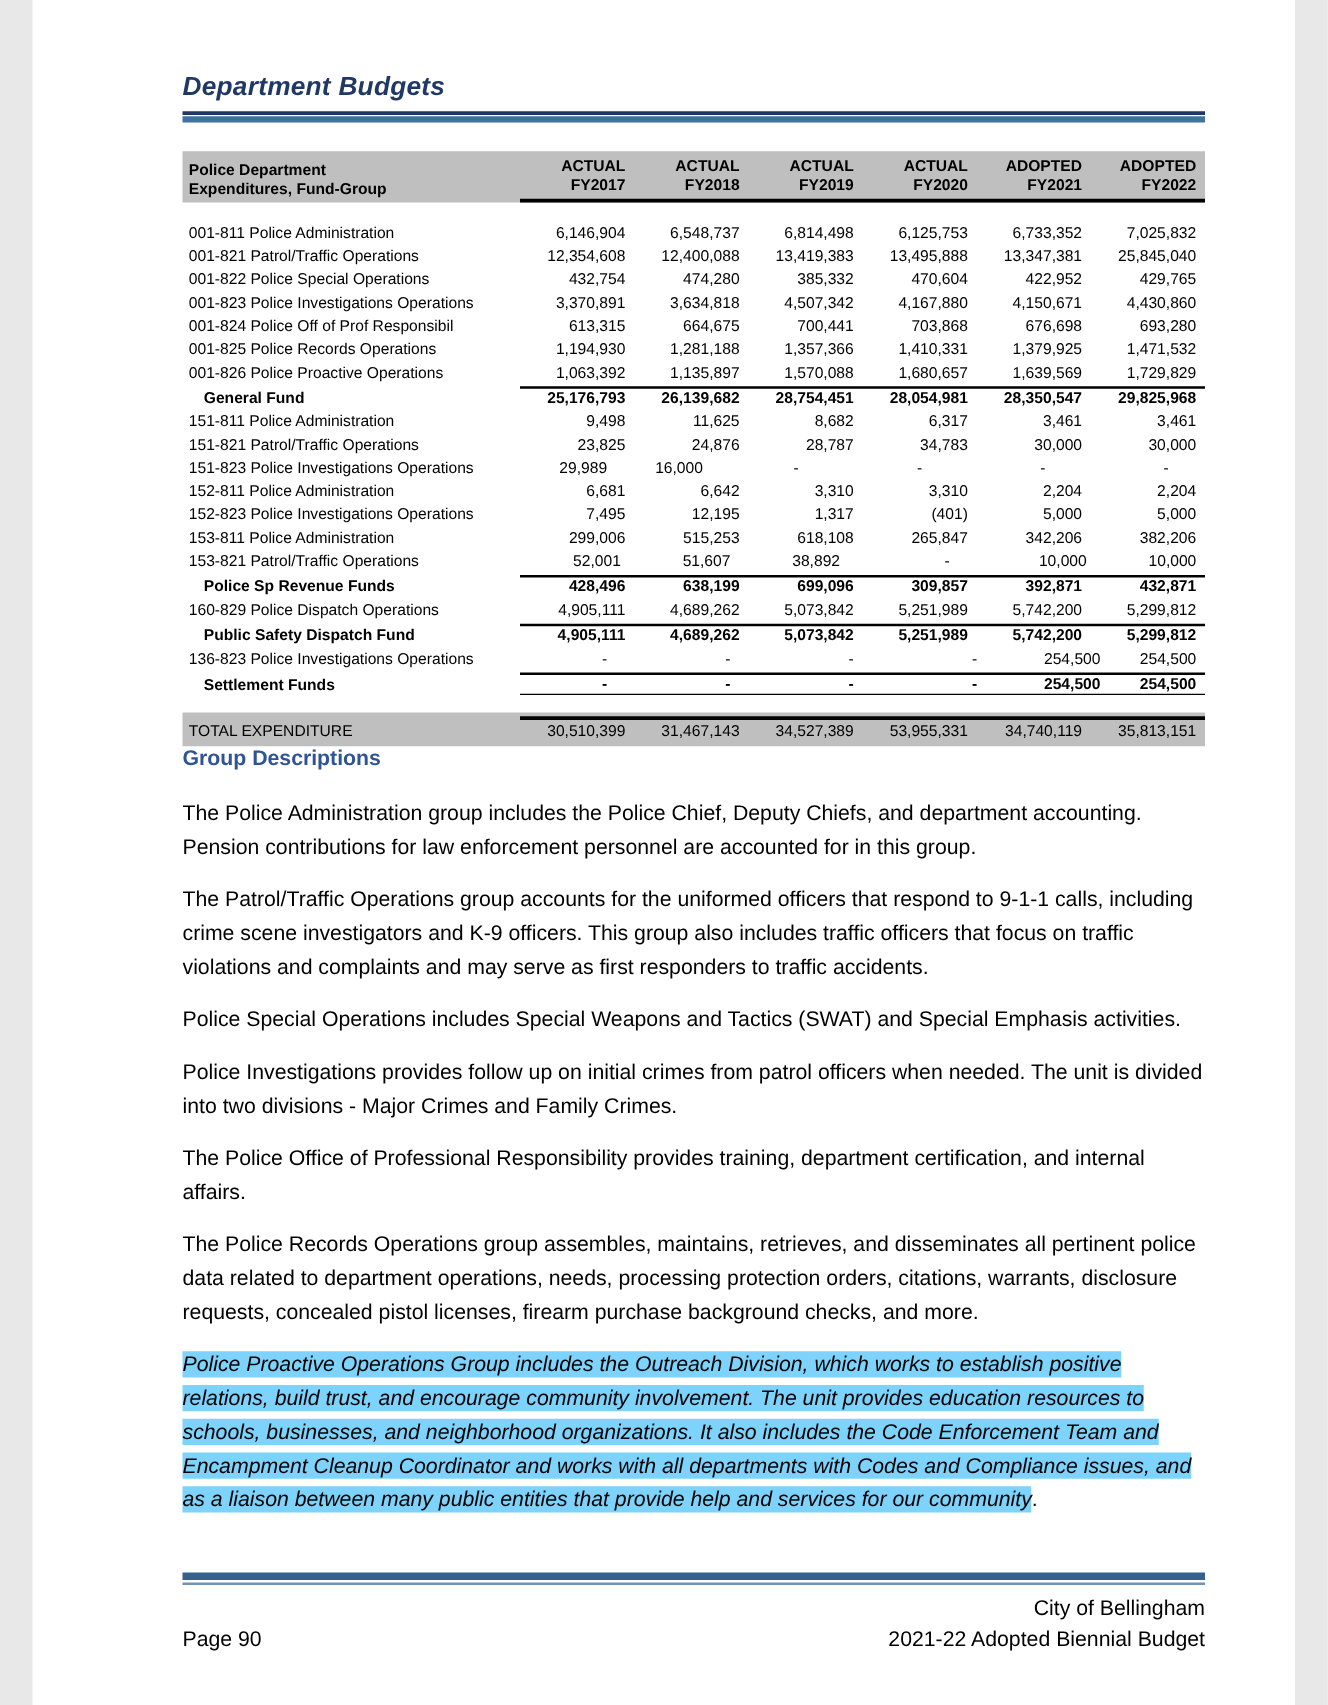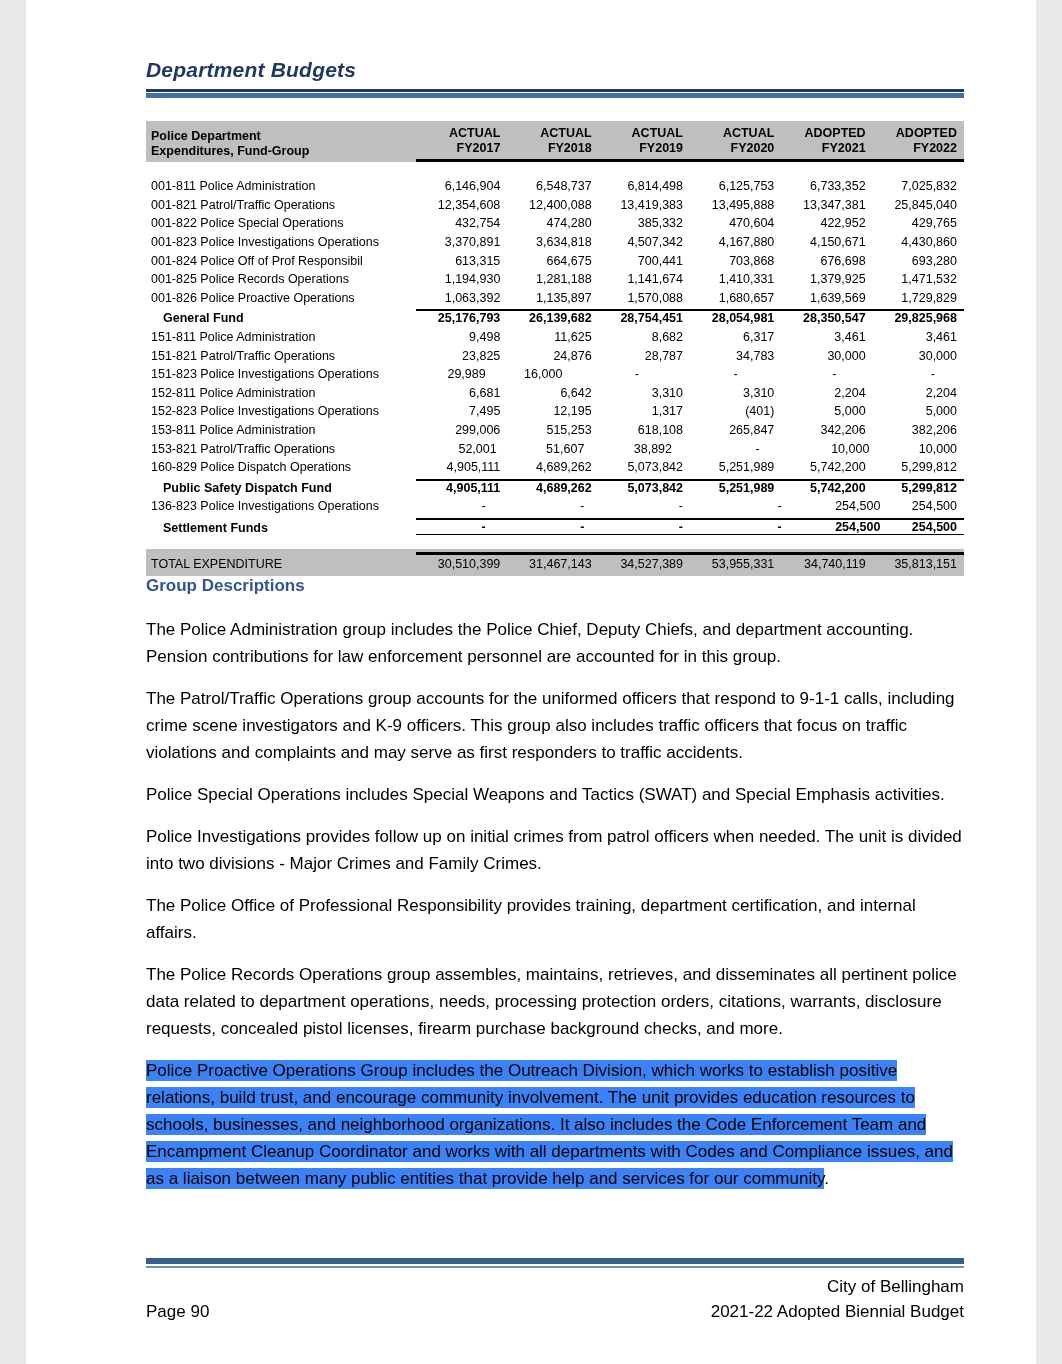--- a/index.html
+++ b/index.html
@@ -48,21 +48,21 @@
   .t-row.total { background:#bfbfbf; font-weight:normal; padding:3px 0 4px; }
   .t-row.total .t-nums { border-top:3px solid #000; padding-top:2px; }
   .t-row.total .t-label { align-self:flex-end; }
 
   
   .section-heading {
     font-size:17px; font-weight:bold; color:#2f5496;
   }
   .descriptions { margin-top:20px; font-size:17px; line-height:27px; }
   .descriptions p { margin-bottom:15px; }
-  .hl { background:#3b82f6; padding:1px 0; box-decoration-break:clone; -webkit-box-decoration-break:clone; }
+  .hl { background:#7dd3fc; padding:1px 0; box-decoration-break:clone;font-style:italic; -webkit-box-decoration-break:clone; }
 
   
   .footer { position:absolute; left:120px; top:1258px; width:818px; }
   .footer-rule .bar-a { height:6px; background:#35618d; }
   .footer-rule .bar-b { height:2px; background:#6d94b5; margin-top:2px; }
   .footer-text { display:flex; justify-content:space-between; align-items:flex-end; margin-top:6px; font-size:17px; line-height:25px; }
   .footer-right { text-align:right; }
 </style>
 </head>
 <body>
@@ -164,21 +164,21 @@
               <div class="t-num">703,868</div>
               <div class="t-num">676,698</div>
               <div class="t-num">693,280</div>
             </div>
           </div>
           <div class="t-row detail">
             <div class="t-label">001-825 Police Records Operations</div>
             <div class="t-nums">
               <div class="t-num">1,194,930</div>
               <div class="t-num">1,281,188</div>
-              <div class="t-num">1,141,674</div>
+              <div class="t-num">1,357,366</div>
               <div class="t-num">1,410,331</div>
               <div class="t-num">1,379,925</div>
               <div class="t-num">1,471,532</div>
             </div>
           </div>
           <div class="t-row detail">
             <div class="t-label">001-826 Police Proactive Operations</div>
             <div class="t-nums">
               <div class="t-num">1,063,392</div>
               <div class="t-num">1,135,897</div>
@@ -267,20 +267,31 @@
           </div>
           <div class="t-row detail">
             <div class="t-label">153-821 Patrol/Traffic Operations</div>
             <div class="t-nums">
               <div class="t-num">52,001</div>
               <div class="t-num">51,607</div>
               <div class="t-num">38,892</div>
               <div class="t-num dash">-</div>
               <div class="t-num">10,000</div>
               <div class="t-num">10,000</div>
+            </div>
+          </div>
+          <div class="t-row subtotal tt">
+            <div class="t-label">Police Sp Revenue Funds</div>
+            <div class="t-nums">
+              <div class="t-num">428,496</div>
+              <div class="t-num">638,199</div>
+              <div class="t-num">699,096</div>
+              <div class="t-num">309,857</div>
+              <div class="t-num">392,871</div>
+              <div class="t-num">432,871</div>
             </div>
           </div>
           <div class="t-row detail">
             <div class="t-label">160-829 Police Dispatch Operations</div>
             <div class="t-nums">
               <div class="t-num">4,905,111</div>
               <div class="t-num">4,689,262</div>
               <div class="t-num">5,073,842</div>
               <div class="t-num">5,251,989</div>
               <div class="t-num">5,742,200</div>

